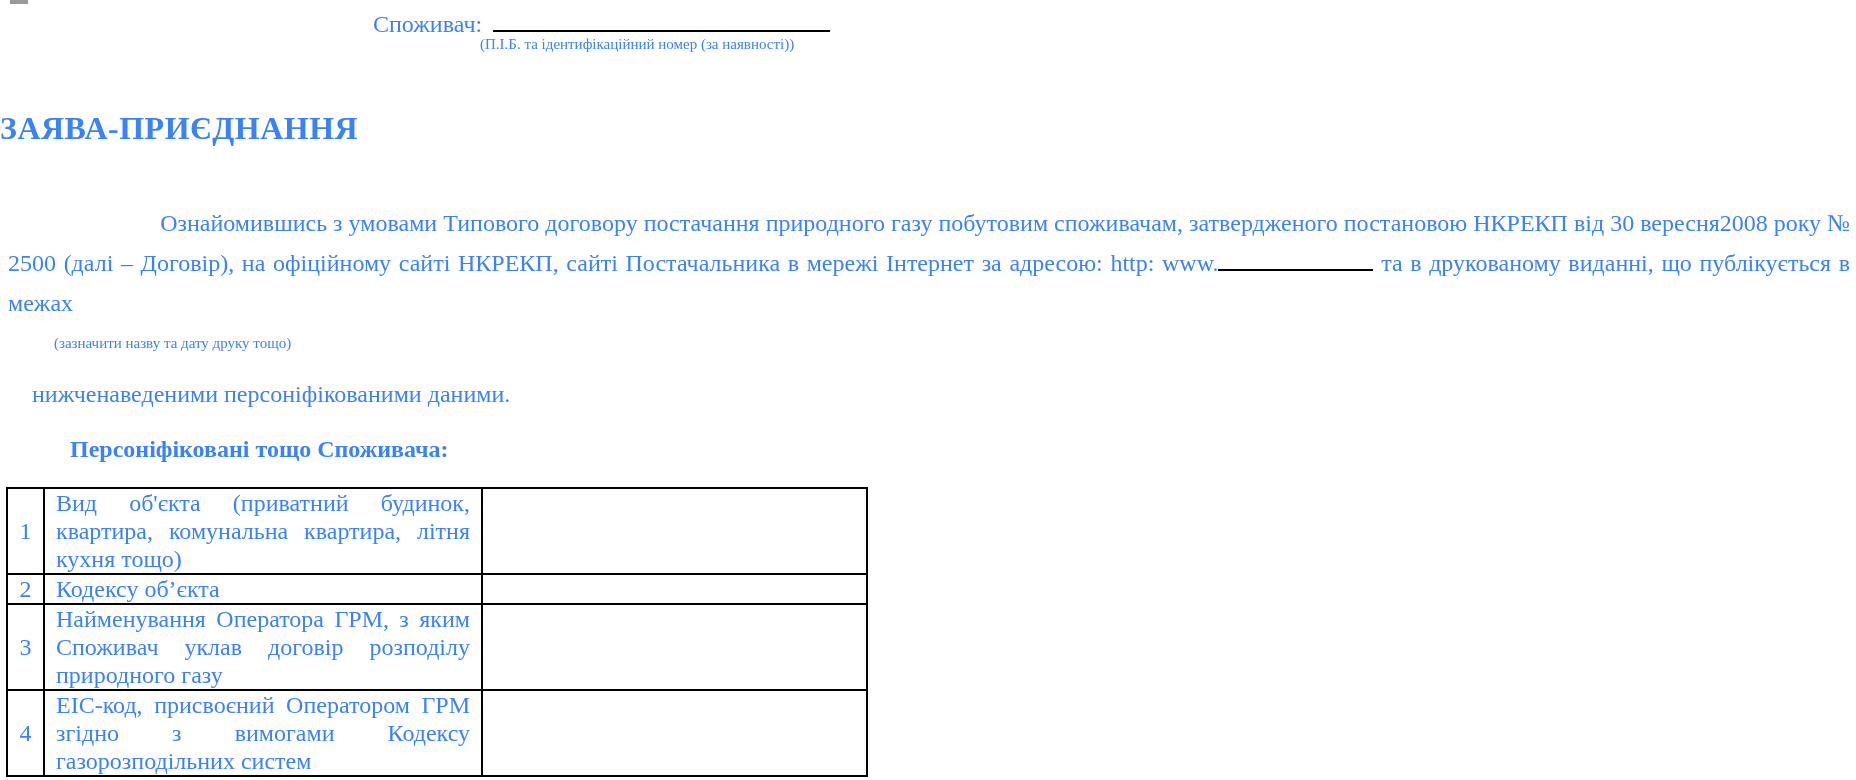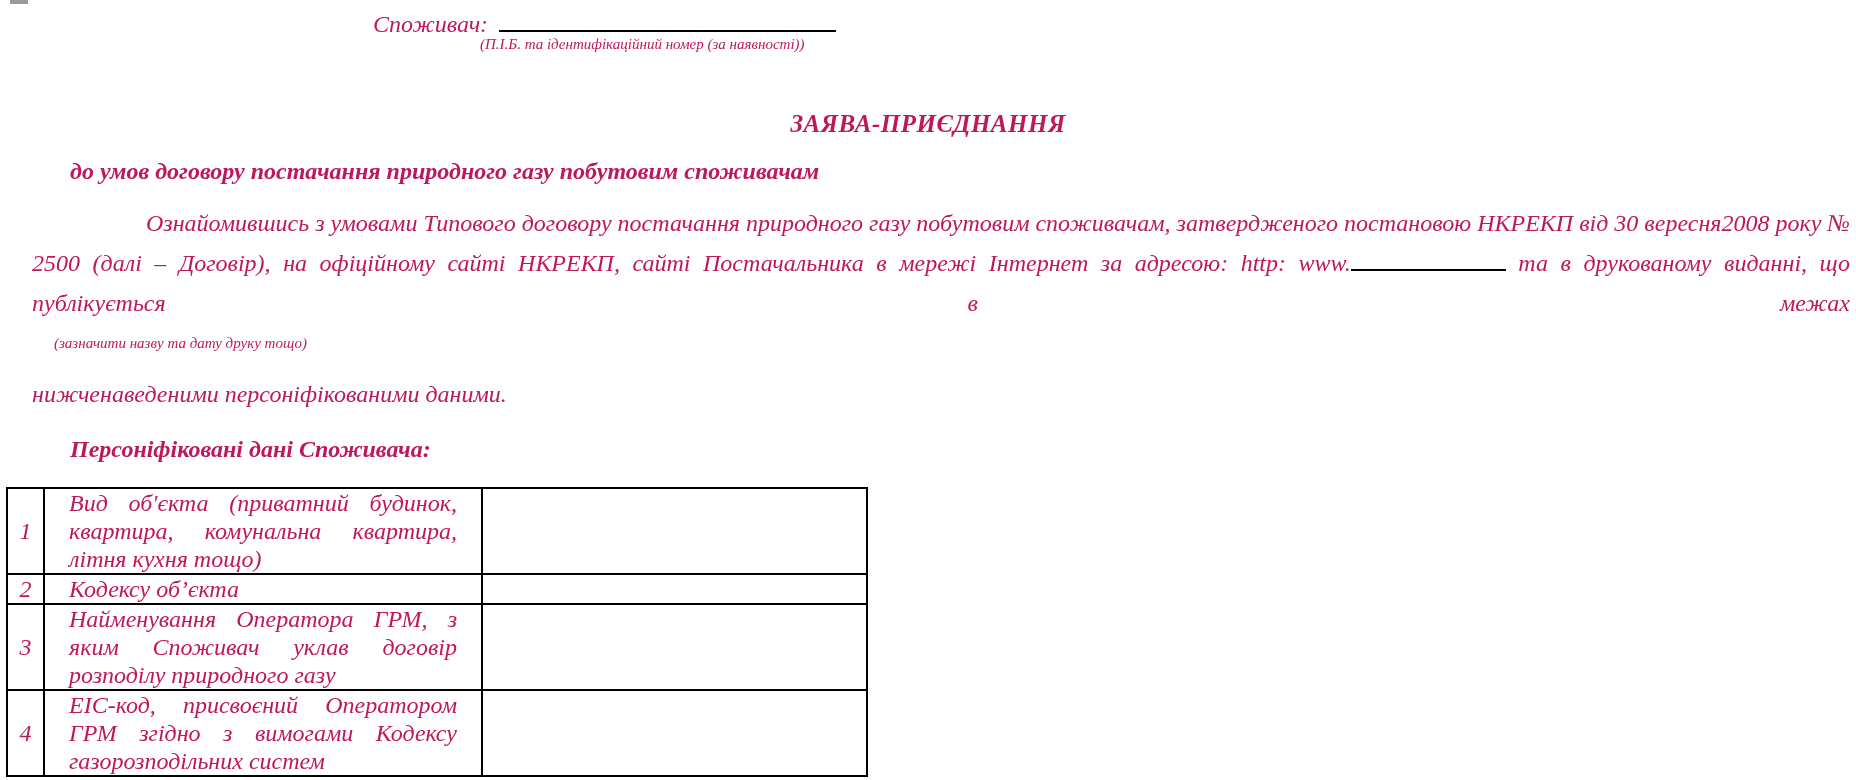--- a/index.html
+++ b/index.html
@@ -2,23 +2,22 @@
 <html><head>
 <meta charset="utf-8">
 <style>
   html, body { margin: 0; padding: 0; background: #ffffff; }
   #page {
     position: relative;
     width: 1856px;
     height: 780px;
     background: #ffffff;
     font-family: "Liberation Serif", "DejaVu Serif", serif;
-    color: #be185d;
+    color: #3b82f6;
     overflow: hidden;
-    font-style: italic;
   }
   .artifact {
     position: absolute;
     left: 10px; top: 0;
     width: 18px; height: 4px;
     background: #9a9a9a;
   }
   .blank {
     display: inline-block;
     border-bottom: 2px solid #000;
@@ -35,42 +34,41 @@
   .consumer-note {
     position: absolute;
     left: 480px; top: 36px;
     width: 352px;
     font-size: 15px;
   }
   .doc-title {
     position: absolute;
     left: 0; top: 110px;
     width: 100%;
-    text-align: center;
-    font-size: 25px;
+    font-size: 32px;
     font-weight: bold;
     letter-spacing: 0.5px;
   }
   .doc-subtitle {
     position: absolute;
     left: 70px; top: 158px;
     font-size: 24px;
     font-weight: bold;
   }
   .para {
     position: absolute;
     left: 8px; top: 203px;
     right: 6px;
     font-size: 24px;
     line-height: 40px;
   }
   .pl1 { display: flex; justify-content: flex-end; }
   .pl1 .l1a { text-indent: 62px; white-space: nowrap; }
   .pl1 .l1b { white-space: nowrap; }
-  .pl2 { text-align: justify; text-align-last: justify; margin-left: 24px; }
+  .pl2 { text-align: justify; text-align-last: justify; }
   .pl2 .blank { width: 155px; height: 22px; border-bottom-width: 2px; }
   .pl3 { white-space: pre-wrap; }
   .pl3 .blank { width: 445px; height: 22px; }
   .para-note {
     position: absolute;
     left: 54px; top: 335px;
     font-size: 15px;
   }
   .closing-line {
     position: absolute;
@@ -101,21 +99,21 @@
   .consumer-table col.c-num  { width: 37px; }
   .consumer-table col.c-desc { width: 438px; }
   .consumer-table col.c-val  { width: 385px; }
   .consumer-table td.num {
     text-align: center;
     vertical-align: middle;
   }
   .consumer-table td.desc {
     text-align: justify;
     vertical-align: middle;
-    padding: 0 24px;
+    padding: 0 11px;
   }
   .consumer-table td.val { vertical-align: top; }
   .consumer-table tr:nth-child(1) td { height: 84px; }
   .consumer-table tr:nth-child(2) td { height: 28px; }
   .consumer-table tr:nth-child(3) td { height: 82px; }
   .consumer-table tr:nth-child(4) td { height: 82px; }
 </style>
 </head>
 <body>
 
@@ -124,37 +122,36 @@
   <div class="artifact"></div>
 
   <div class="consumer-line">
     <span>Споживач:</span><span class="blank"></span>
   </div>
 
   <div class="consumer-note">(П.І.Б. та ідентифікаційний номер (за наявності))</div>
 
   <div class="doc-title">ЗАЯВА-ПРИЄДНАННЯ</div>
 
-  <div class="doc-subtitle">до умов договору постачання природного газу побутовим споживачам</div>
 
   <div class="para">
     <div class="pl1">
       <span class="l1a">Ознайомившись з умовами Типового договору постачання природного газу побутовим споживачам, затвердженого постановою НКРЕКП від 30 вересня</span>
       <span class="l1b">2008 року №</span>
     </div>
     <div class="pl2">
       <span>2500 (далі – Договір), на офіційному сайті НКРЕКП, сайті Постачальника в мережі Інтернет за адресою: http: www.</span><span class="blank"></span> <span>та в друкованому виданні, що публікується в межах</span>
     </div>
   </div>
 
   <div class="para-note">(зазначити назву та дату друку тощо)</div>
 
   <div class="closing-line">нижченаведеними персоніфікованими даними.</div>
 
-  <div class="section-heading">Персоніфіковані дані Споживача:</div>
+  <div class="section-heading">Персоніфіковані тощо Споживача:</div>
 
   <table class="consumer-table">
     <colgroup>
       <col class="c-num">
         <col class="c-desc">
         <col class="c-val">
     </colgroup>
     <tbody>
         <tr>
       <td class="num">1</td>

